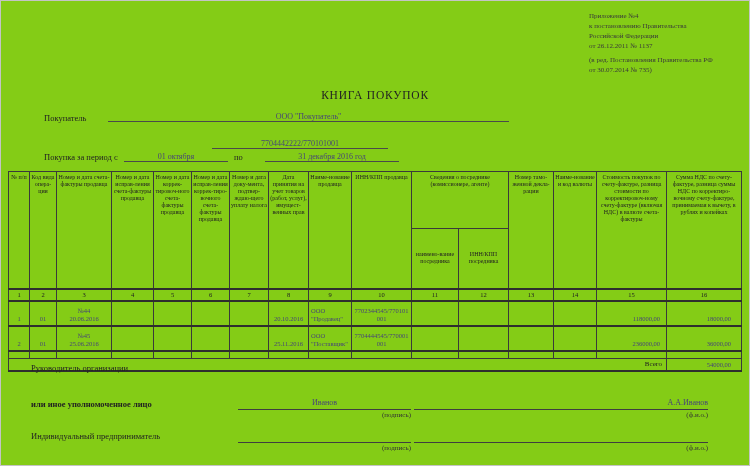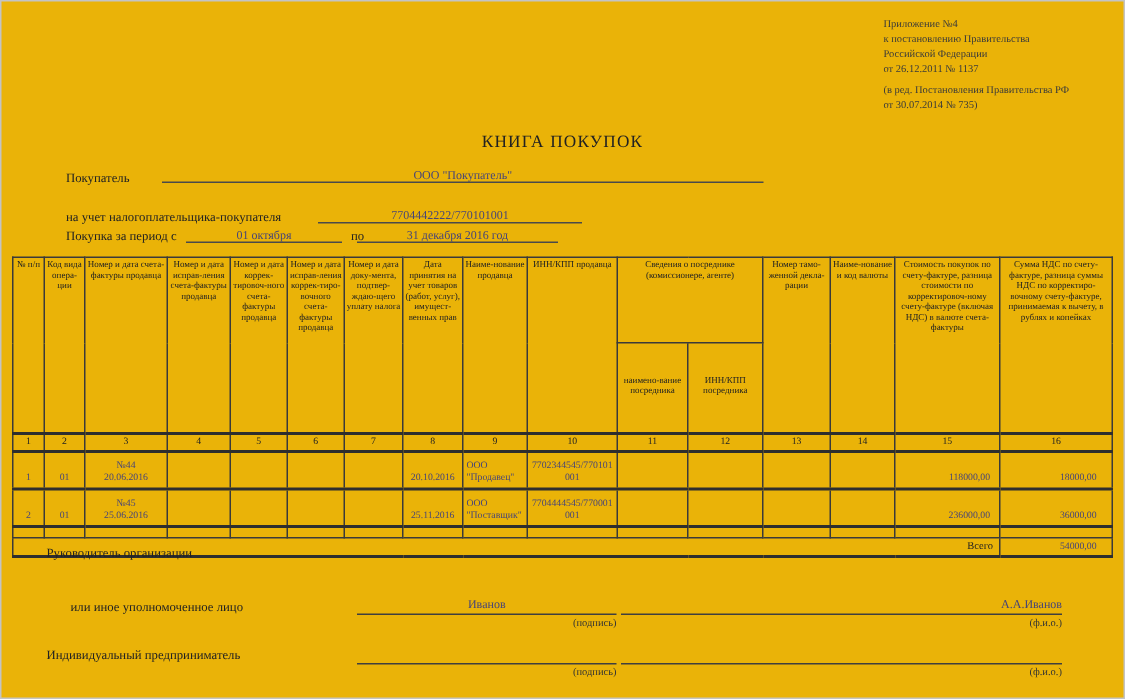--- a/index.html
+++ b/index.html
@@ -1,18 +1,18 @@
 <!DOCTYPE html>
 <html><head>
 <meta charset="utf-8">
 <style>
   * { margin:0; padding:0; box-sizing:border-box; }
   body { background:#e8e8e8; font-family:"Liberation Serif", serif; }
   .page {
-    position:relative; width:750px; height:466px; background:#eab308;
+    position:relative; width:750px; height:466px; background:#84cc16;
     border:1px solid #c4c4c4; overflow:hidden; color:#2b2b2b;
     font-family:"Liberation Serif", serif;
   }
   
   .annotation { position:absolute; left:588px; top:10px; font-size:7px; line-height:10px; color:#3a3a3a; }
   .annotation .gap { margin-top:4px; }
   
   .doc-title { position:absolute; top:88px; left:0; width:100%; text-align:center;
     font-size:11.5px; letter-spacing:0.8px; color:#222; }
   
@@ -54,27 +54,26 @@
     <div>от 26.12.2011 № 1137</div>
     <div class="gap">(в ред. Постановления Правительства РФ</div>
     <div>от 30.07.2014 № 735)</div>
   </div>
 
   <div class="doc-title">КНИГА ПОКУПОК</div>
 
   <div class="flabel" style="left:43px; top:112px;">Покупатель</div>
   <div class="uline" style="left:107px; top:110px; width:401px;">ООО "Покупатель"</div>
 
-  <div class="flabel" style="left:43px; top:138px;">на учет налогоплательщика-покупателя</div>
   <div class="uline" style="left:211px; top:137px; width:176px;">7704442222/770101001</div>
 
   <div class="flabel" style="left:43px; top:151px;">Покупка за период с</div>
   <div class="uline" style="left:123px; top:150px; width:104px;">01 октября</div>
   <div class="flabel" style="left:233px; top:151px;">по</div>
-  <div class="uline" style="left:237px; top:150px; width:134px;">31 декабря 2016 год</div>
+  <div class="uline" style="left:264px; top:150px; width:134px;">31 декабря 2016 год</div>
 
   <table class="book">
     <colgroup>
       <col style="width:21px">
         <col style="width:27px">
         <col style="width:55px">
         <col style="width:42px">
       <col style="width:38px">
         <col style="width:38px">
         <col style="width:39px">
@@ -191,21 +190,21 @@
           <td></td>
       </tr>
       <tr class="total">
         <td colspan="15" class="tlabel">Всего</td>
         <td class="tvalue">54000,00</td>
       </tr>
     </tbody>
   </table>
 
   <div class="flabel" style="left:30px; top:362px;">Руководитель организации</div>
-  <div class="flabel" style="left:46px; top:398px;">или иное уполномоченное лицо</div>
+  <div class="flabel" style="left:30px; top:398px;font-weight:bold;">или иное уполномоченное лицо</div>
 
   <div class="sigvalue" style="left:237px; top:397px; width:173px;">Иванов</div>
   <div class="sigline" style="left:237px; top:408px; width:173px;"></div>
   <div class="sigcaption" style="left:237px; top:410px; width:173px;">(подпись)</div>
 
   <div class="sigvalue" style="left:413px; top:397px; width:294px;text-align:right;">А.А.Иванов</div>
   <div class="sigline" style="left:413px; top:408px; width:294px;"></div>
   <div class="sigcaption" style="left:413px; top:410px; width:294px;">(ф.и.о.)</div>
 
   <div class="flabel" style="left:30px; top:430px;">Индивидуальный предприниматель</div>

